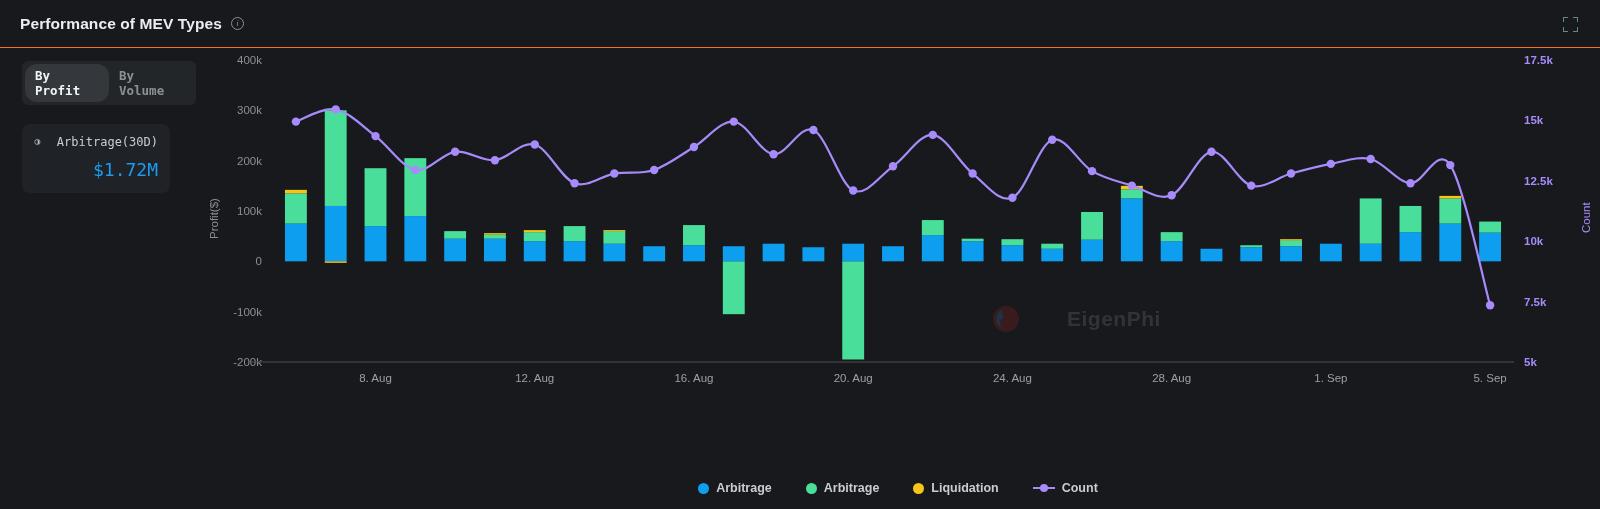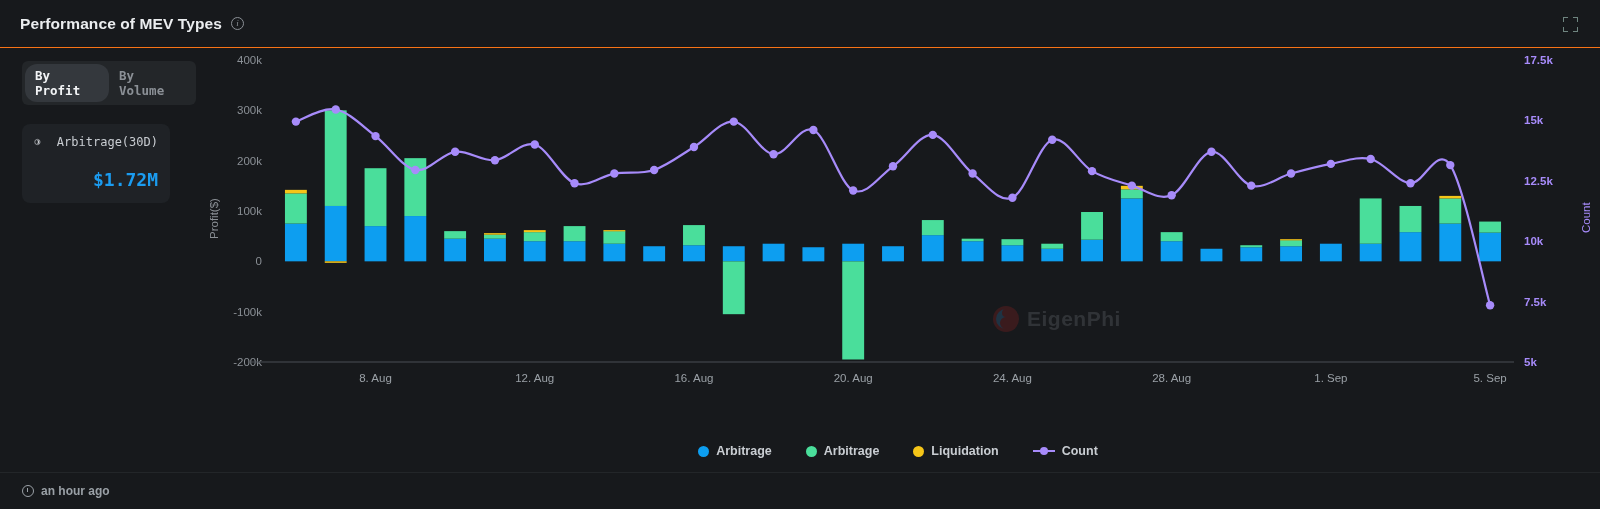--- a/index.html
+++ b/index.html
@@ -68,22 +68,22 @@
   .stat {
     width: 148px; background: #1f2226; border-radius: 8px;
     padding: 11px 12px 13px; margin-bottom: 16px;
   }
   .stat-row { display: flex; align-items: center; gap: 16px; }
   .stat-label {
     font-size: 12px; color: #c9cdd2;
     font-family: "DejaVu Sans Mono", monospace;
   }
   .stat-val {
-    margin-top: 20px; text-align: right;
-    font-size: 18px; font-weight: bold;
+    margin-top: 10px; text-align: right;
+    font-size: 18px; font-weight: normal;
     font-family: "DejaVu Sans Mono", monospace;
   }
   .ico { width: 14px; height: 14px; display:block; }
 
   
   .chart-wrap { flex: 1; position: relative; }
   svg.chart { display: block; }
   .ylab { font-size: 11.5px; fill: #8b9096; font-family: "Liberation Sans", sans-serif; }
   .ylab-r { font-size: 11.5px; fill: #a78bfa; font-weight: bold; font-family: "Liberation Sans", sans-serif; }
   .axis-title { font-size: 11.5px; fill: #8b9096; font-family: "Liberation Sans", sans-serif; }
@@ -110,21 +110,21 @@
   }
   .ftr-txt { font-size: 12px; color: #9aa0a6; font-weight: bold; }
   .clock { width: 12px; height: 12px; border:1.3px solid #9aa0a6; border-radius:50%; position:relative; }
   .clock::after { content:''; position:absolute; left:4px; top:1.5px; width:1.3px; height:4px; background:#9aa0a6; }
 
   .watermark {
     position:absolute; left: 795px; top: 256px;
     display:flex; align-items:center; gap:6px;
     opacity:.30; pointer-events:none;
   }
-  .wm-txt { font-size: 21px; color:#6c7075; font-weight: bold; letter-spacing:.5px; }
+  .wm-txt { font-size: 21px; color:#6c7075; font-weight: bold; letter-spacing:.5px;margin-left:40px; }
 </style>
 <style>.lg-line::after{background:#a78bfa}</style></head>
 <body>
 
 <div class="card">
 
   <div class="hdr">
     <span class="hdr-title">Performance of MEV Types</span>
     <span class="info-icon">i</span>
     <div class="expand-btn">
@@ -366,17 +366,13 @@
             <span class="lg-txt">Liquidation</span>
           </div>
           <div class="lg">
             <span class="lg-line" style="background: rgb(167, 139, 250);"></span>
             <span class="lg-txt">Count</span>
           </div>
         </div>
     </div>
   </div>
 
-  <div class="ftr">
-    <span class="clock"></span>
-    <span class="ftr-txt">an hour ago</span>
-  </div>
 </div>
 
 </body></html>

